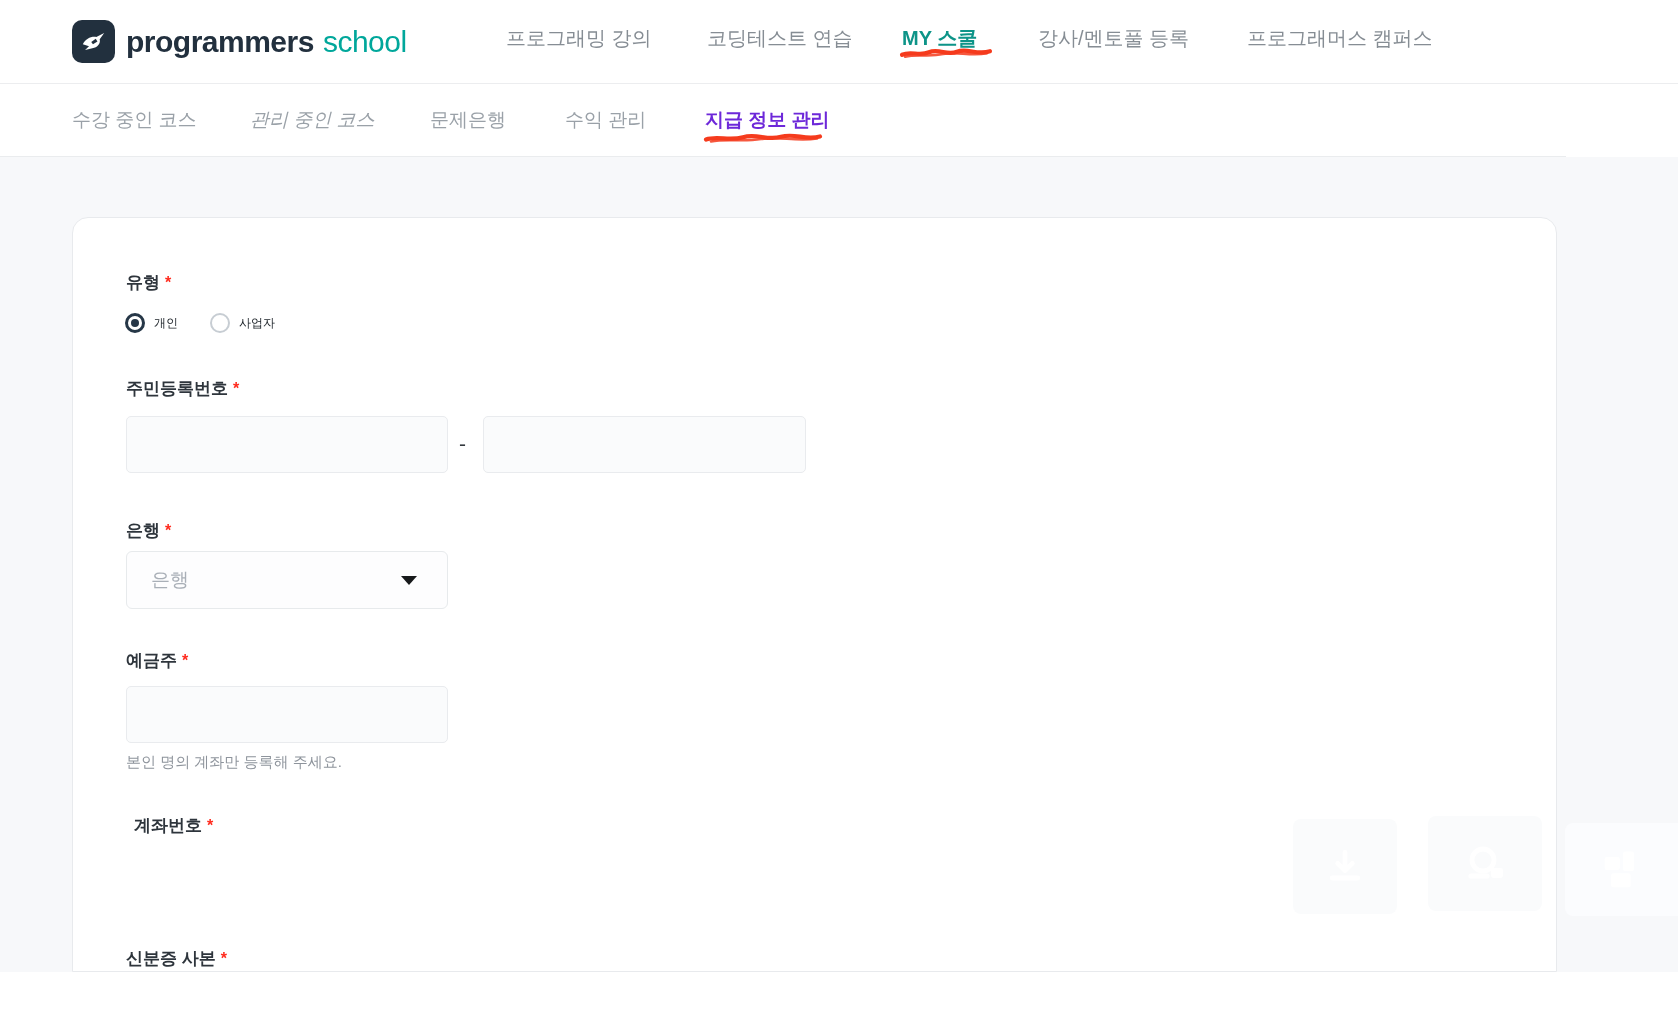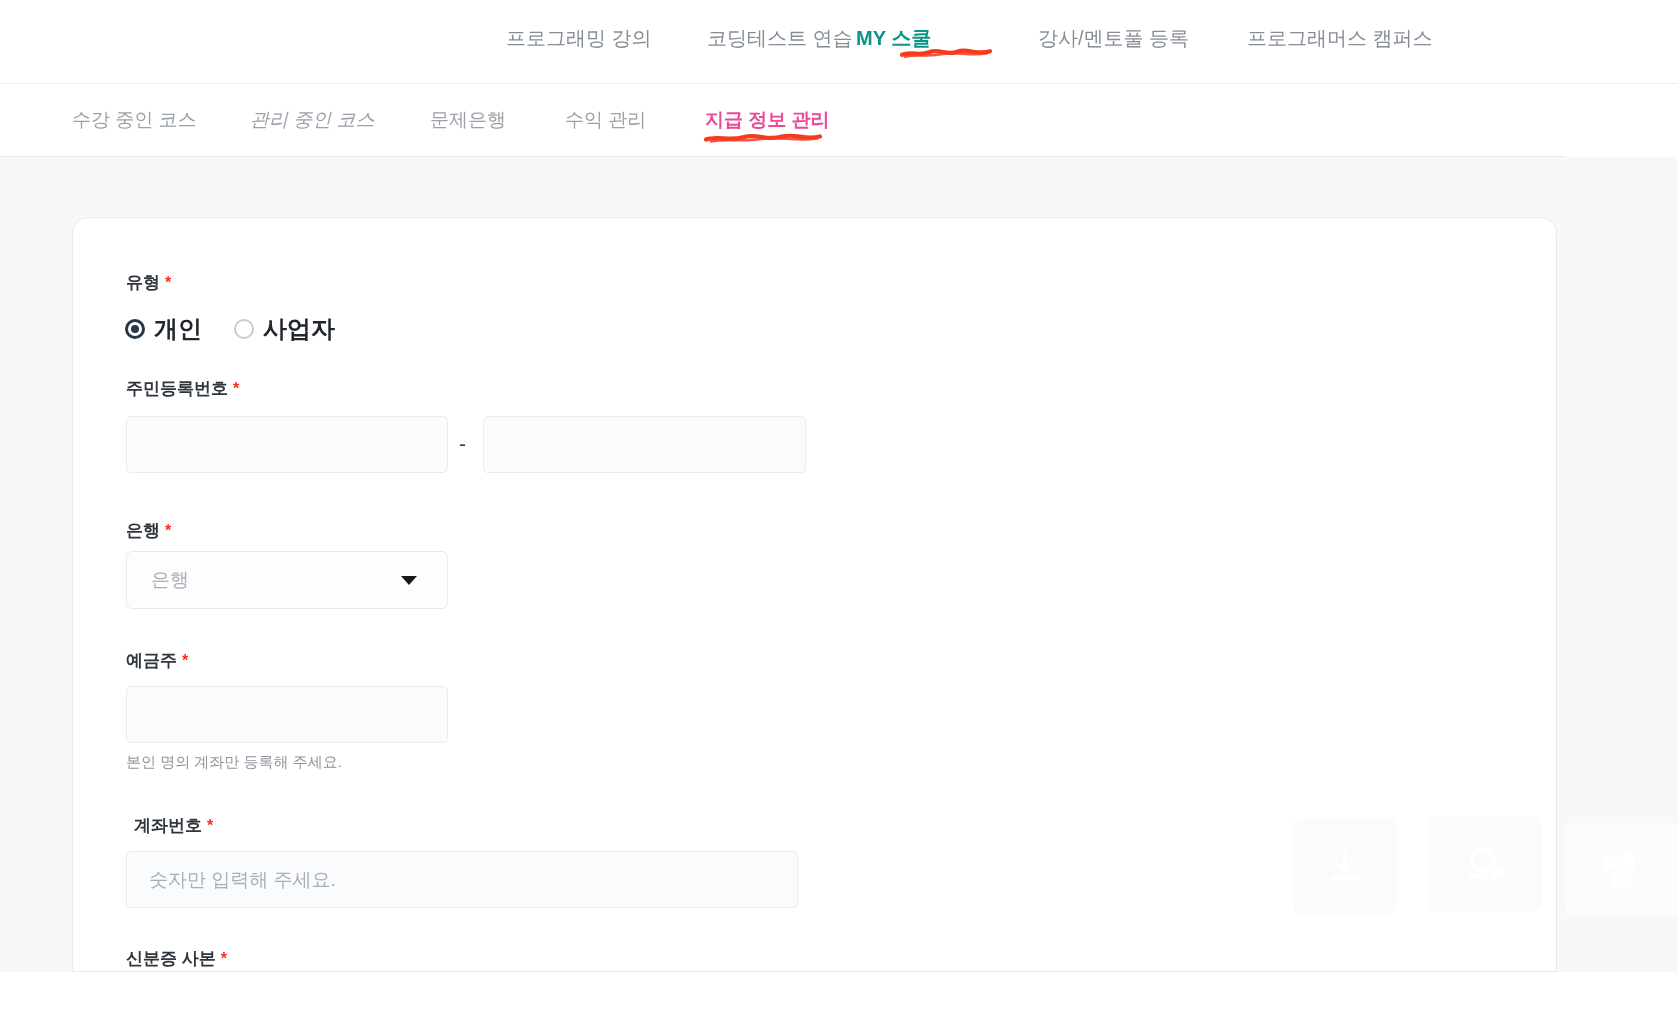--- a/index.html
+++ b/index.html
@@ -17,40 +17,40 @@
   .nav-item { position:absolute; top:24px; font-size:20px; line-height:28px;
     color:#868d94; font-weight:500; cursor:pointer; white-space:nowrap; }
   .nav-item.active { color:#0d9488; font-weight:700; }
   .scribble { position:absolute; pointer-events:none; }
 
   
   #subnav { position:absolute; left:0; top:84px; width:1566px; height:73px;
     background:#ffffff; border-bottom:1px solid #eaecee; z-index:4; }
   .subnav-item { position:absolute; top:23px; font-size:19px; line-height:26px;
     color:#9aa1a8; font-weight:400; cursor:pointer; white-space:nowrap; }
-  .subnav-item.active { color:#ec4899; font-weight:700; }
+  .subnav-item.active { color:#6d28d9; font-weight:700; }
 
   
   #main-bg { position:absolute; left:0; top:157px; width:1678px; height:815px; background:#f7f8fa; }
   #card { position:absolute; left:72px; top:217px; width:1485px; height:755px;
     background:#ffffff; border:1px solid #e8eaed; border-radius:16px 16px 0 0;padding-left:20px; }
 
   .field-label { position:absolute; left:53px; font-size:17px; font-weight:700;
     color:#2e353c; line-height:20px; white-space:nowrap; }
   .req { color:#ff2b1e; font-weight:700; margin-left:5px; font-size:16px; }
 
   .radio-row { position:absolute; left:52px; display:flex; align-items:center; }
   .radio-opt { display:flex; align-items:center; gap:9px; cursor:pointer; }
   .radio-opt + .radio-opt { margin-left:32px;text-align:right; }
   .radio-circle { width:20px; height:20px; border-radius:50%; background:#ffffff;
     border:2px solid #c7cdd3; position:relative; }
   .radio-circle.checked { border:3px solid #263747; }
   .radio-circle.checked::after { content:""; position:absolute; left:3px; top:3px;
     width:8px; height:8px; border-radius:50%; background:#263747; }
-  .radio-label { font-size:24px; color:#21272d;font-weight:bold; }
+  .radio-label { font-size:12px; color:#21272d; }
 
   .text-input { position:absolute; height:57px; background:#fafbfc;
     border:1px solid #e9ebee; border-radius:5px; font-size:19px; color:#2e353c;
     padding:0 22px; outline:none; font-family:"Liberation Sans","DejaVu Sans",sans-serif; }
   .text-input::placeholder { color:#a9afb7; opacity:1; }
 
   .dash-sep { position:absolute; font-size:21px; color:#33383e; font-weight:500; }
 
   .select-box { position:absolute; left:53px; width:322px; height:58px; background:#fdfdfe;
     border:1px solid #e7eaec; border-radius:6px; display:flex; align-items:center;
@@ -65,24 +65,36 @@
   .ghost-box { position:absolute; border-radius:8px; background:#fafbfc;
     display:flex; align-items:center; justify-content:center; }
   .ghost-box.on-gray { background:#fbfcfe; }
 
   #bottom-band { position:absolute; left:0; top:972px; width:1678px; height:46px; background:#ffffff; z-index:6; }
 </style>
 </head>
 <body>
 
 <div id="header">
+  <div class="logo-group">
+    <div class="logo-badge">
+      <span style="display:flex;">
+        <svg width="27" height="27" viewBox="0 0 24 24">
+          <path d="M2.5 14.5 C5 9.5 10 7.2 14.5 8 L21.5 4.5 L17.5 10 C18.6 13.5 15.5 17.5 11 18 L4.5 19.5 L8 16.2 Z" fill="#ffffff"></path>
+          <path d="M10 12.5 L14 9.5 L15.5 12 L11.5 14.5 Z" fill="#22303e"></path>
+        </svg>
+      </span>
+    </div>
+    <span class="logo-brand">programmers</span>
+    <span class="logo-suffix">school</span>
+  </div>
 
   <span class="nav-item" style="left:506px;">프로그래밍 강의</span>
   <span class="nav-item" style="left:707px;">코딩테스트 연습</span>
-  <span class="nav-item active" style="left:856px;">MY 스쿨</span>
+  <span class="nav-item active" style="left:902px;">MY 스쿨</span>
   <span class="nav-item" style="left:1038px;">강사/멘토풀 등록</span>
   <span class="nav-item" style="left:1247px;">프로그래머스 캠퍼스</span>
 
   <svg class="scribble" style="left:899px; top:47px; transform:rotate(-1deg);" width="94" height="13" viewBox="0 0 94 13">
     <path d="M3 7 C12 3 20 9 30 5 S 48 9 58 5 S 78 9 91 5" stroke="#f53b1d" stroke-width="4.2" fill="none" stroke-linecap="round"></path>
     <path d="M6 9 C18 6 30 10 44 7 S 70 10 88 7" stroke="#f53b1d" stroke-width="2.6" fill="none" stroke-linecap="round" opacity="0.85"></path>
   </svg>
 </div>
 
 <div id="subnav">
@@ -133,21 +145,20 @@
 
   <div class="field-label" style="top:433px;">
     <span>예금주</span><span class="req">*</span>
   </div>
   <input class="text-input" style="left: 53px; top: 468px; width: 322px;" type="text">
   <div class="helper-text" style="top:534px;">본인 명의 계좌만 등록해 주세요.</div>
 
   <div class="field-label" style="top:598px;margin-left:8px;">
     <span>계좌번호</span><span class="req">*</span>
   </div>
-  <input class="text-input" style="left: 53px; top: 633px; width: 672px;" type="text" placeholder="숫자만 입력해 주세요.">
 
   <div class="field-label" style="top:731px;">
     <span>신분증 사본</span><span class="req">*</span>
   </div>
 
   <div class="ghost-box" style="left:1220px; top:601px; width:104px; height:95px;">
     <svg width="44" height="44" viewBox="0 0 24 24">
       <path d="M12 4 v9 M8 10 l4 4 4-4 M5 18 h14" stroke="#ffffff" stroke-width="2.6" fill="none" stroke-linecap="round" stroke-linejoin="round"></path>
     </svg>
   </div>

